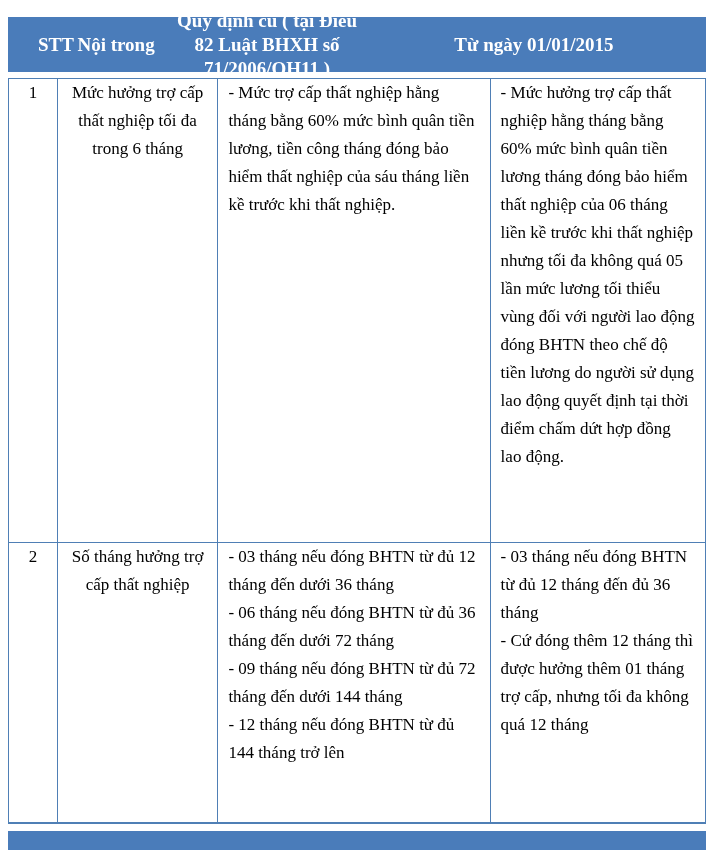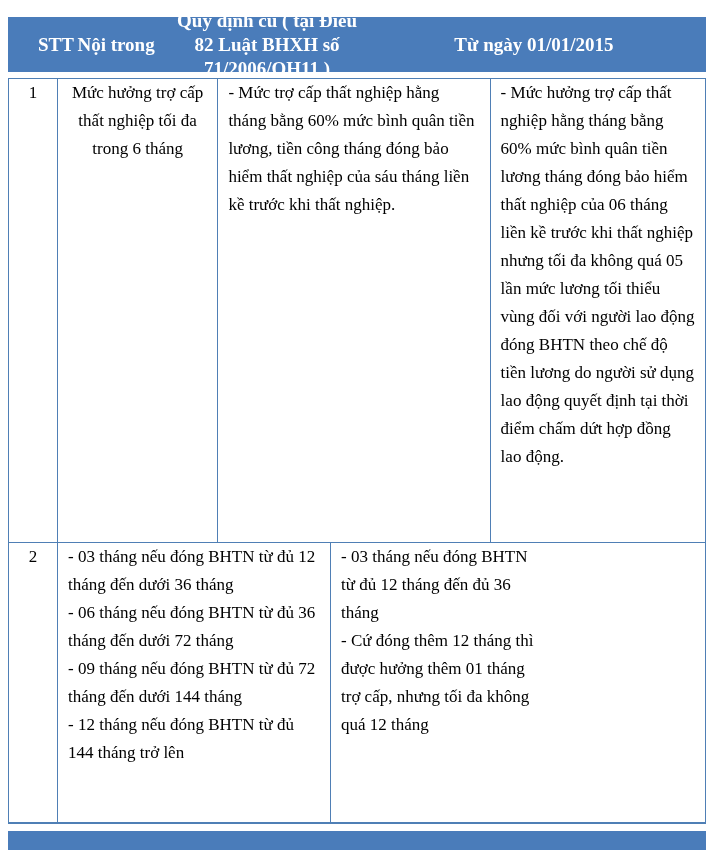--- a/index.html
+++ b/index.html
@@ -108,20 +108,23 @@
       </div>
       <div class="t-cell c-new">
         <div class="cell-text">- Mức hưởng trợ cấp thất nghiệp hằng tháng bằng 60% mức bình quân tiền lương tháng đóng bảo hiểm thất nghiệp của 06 tháng liền kề trước khi thất nghiệp nhưng tối đa không quá 05 lần mức lương tối thiểu vùng đối với người lao động đóng BHTN theo chế độ tiền lương do người sử dụng lao động quyết định tại thời điểm chấm dứt hợp đồng lao động.</div>
       </div>
     </div>
 
     <div class="t-row t-row-2">
       <div class="t-cell c-stt">
         <div class="cell-text">2</div>
       </div>
+      <div class="t-cell c-nd">
+        <div class="cell-text">Số tháng hưởng trợ cấp thất nghiệp</div>
+      </div>
       <div class="t-cell c-old">
         <div class="cell-text">- 03 tháng nếu đóng BHTN từ đủ 12 tháng đến dưới 36 tháng
 - 06 tháng nếu đóng BHTN từ đủ 36 tháng đến dưới 72 tháng
 - 09 tháng nếu đóng BHTN từ đủ 72 tháng đến dưới 144 tháng
 - 12 tháng nếu đóng BHTN từ đủ 144 tháng trở lên</div>
       </div>
       <div class="t-cell c-new">
         <div class="cell-text">- 03 tháng nếu đóng BHTN từ đủ 12 tháng đến đủ 36 tháng
 - Cứ đóng thêm 12 tháng thì được hưởng thêm 01 tháng trợ cấp, nhưng tối đa không quá 12 tháng</div>
       </div>

